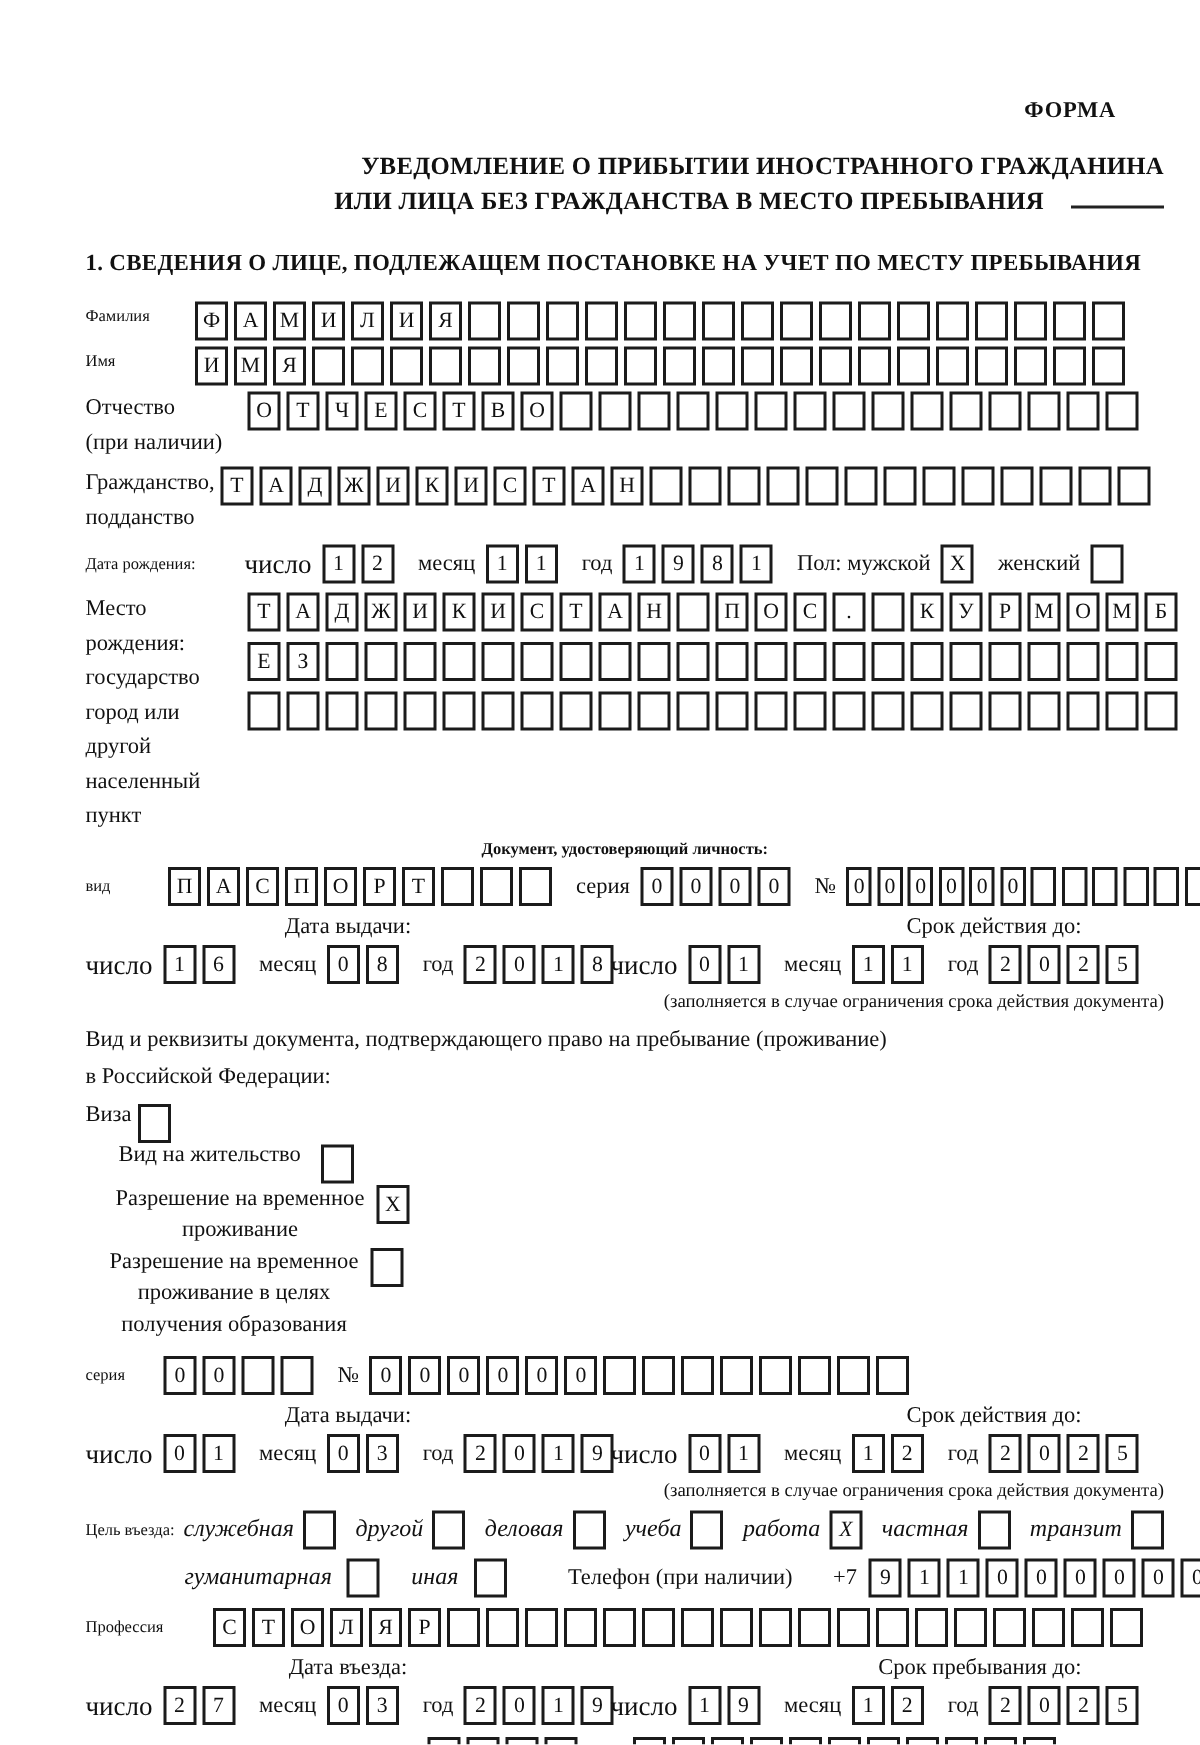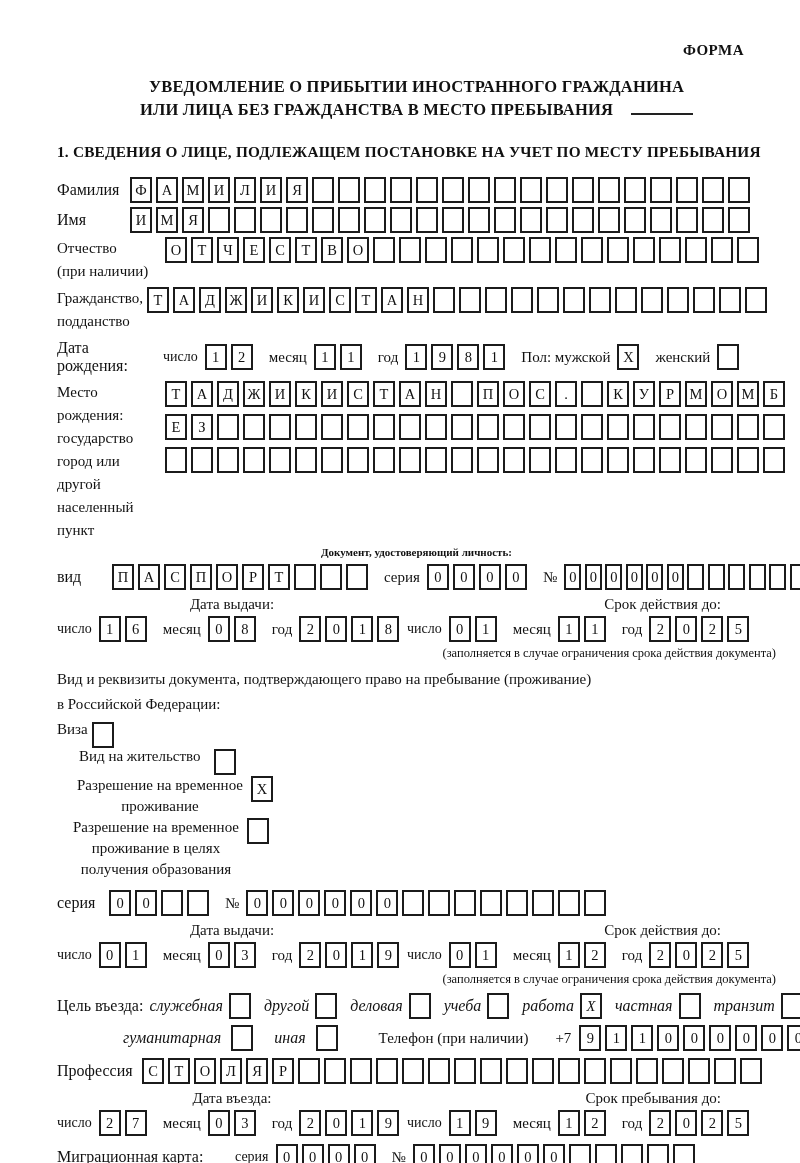--- a/index.html
+++ b/index.html
@@ -3,36 +3,36 @@
 <meta charset="utf-8">
 <style>
   html,body{margin:0;padding:0;background:#ffffff;}
   .page{
     width:800px;height:1163px;box-sizing:border-box;background:#ffffff;
     font-family:"Liberation Serif","DejaVu Serif",serif;color:#111;
     padding:38px 24px 10px 57px;overflow:hidden;position:relative;
   }
   .ref{margin-left:auto;width:196px;font-size:13.5px;line-height:17px;}
   .ref .ref2{margin-top:5px;}
-  .forma{text-align:right;padding-right:32px;font-weight:bold;font-size:15px;margin-top:4px;letter-spacing:.5px;}
-  .title{text-align:center;font-weight:bold;font-size:16.5px;line-height:23px;margin-top:16px;letter-spacing:.2px;}
+  .forma{text-align:right;padding-right:32px;font-weight:bold;font-size:15px;margin-top:28px;letter-spacing:.5px;}
+  .title{text-align:right;font-weight:bold;font-size:16.5px;line-height:23px;margin-top:16px;letter-spacing:.2px;}
   .uline{display:inline-block;width:62px;border-bottom:2.5px solid #222;margin-left:18px;height:14px;}
   .sheading{font-weight:bold;font-size:15.3px;margin-top:22px;margin-bottom:16px;letter-spacing:.2px;}
   .frow{display:flex;align-items:flex-start;margin-bottom:4px;}
   .vc{align-items:center;}
-  .lbl{font-size:16px;flex:none;padding-top:4px;}
+  .lbl{font-size:11px;flex:none;padding-top:4px;}
   .lblstack{font-size:15px;flex:none;line-height:23px;display:flex;flex-direction:column;}
   .cells{display:flex;flex:none;}
   .cells.mb{margin-bottom:7px;}
   .c{display:inline-flex;flex:none;align-items:center;justify-content:center;
      width:18px;height:22px;border:2px solid #1b1b1b;margin-right:4px;
      font-size:14.5px;line-height:22px;background:#fff;}
   .narrow .c{width:13px;margin-right:3.5px;}
   .dlbl{font-size:15px;flex:none;margin:0 7px 0 12px;}
-  .dlbl0{font-size:14px;flex:none;margin-right:7px;}
+  .dlbl0{font-size:18px;flex:none;margin-right:7px;}
   .dhead{display:flex;font-size:15px;margin-top:6px;margin-bottom:3px;}
   .dh1{width:350px;text-align:center;flex:none;}
   .dh2{flex:1;text-align:right;padding-right:55px;}
   .dg{display:flex;align-items:center;flex:none;}
   .dg1{width:350px;}
   .note-r{text-align:right;font-size:12.5px;margin-top:2px;margin-bottom:6px;}
   .plain{font-size:15px;line-height:25px;}
   .permits{display:flex;align-items:flex-start;font-size:15px;margin-top:4px;margin-bottom:10px;flex-direction:column;}
   .pitem{display:flex;align-items:flex-start;flex:none;}
   .pitem .cells{margin-left:8px;margin-top:1px;}

